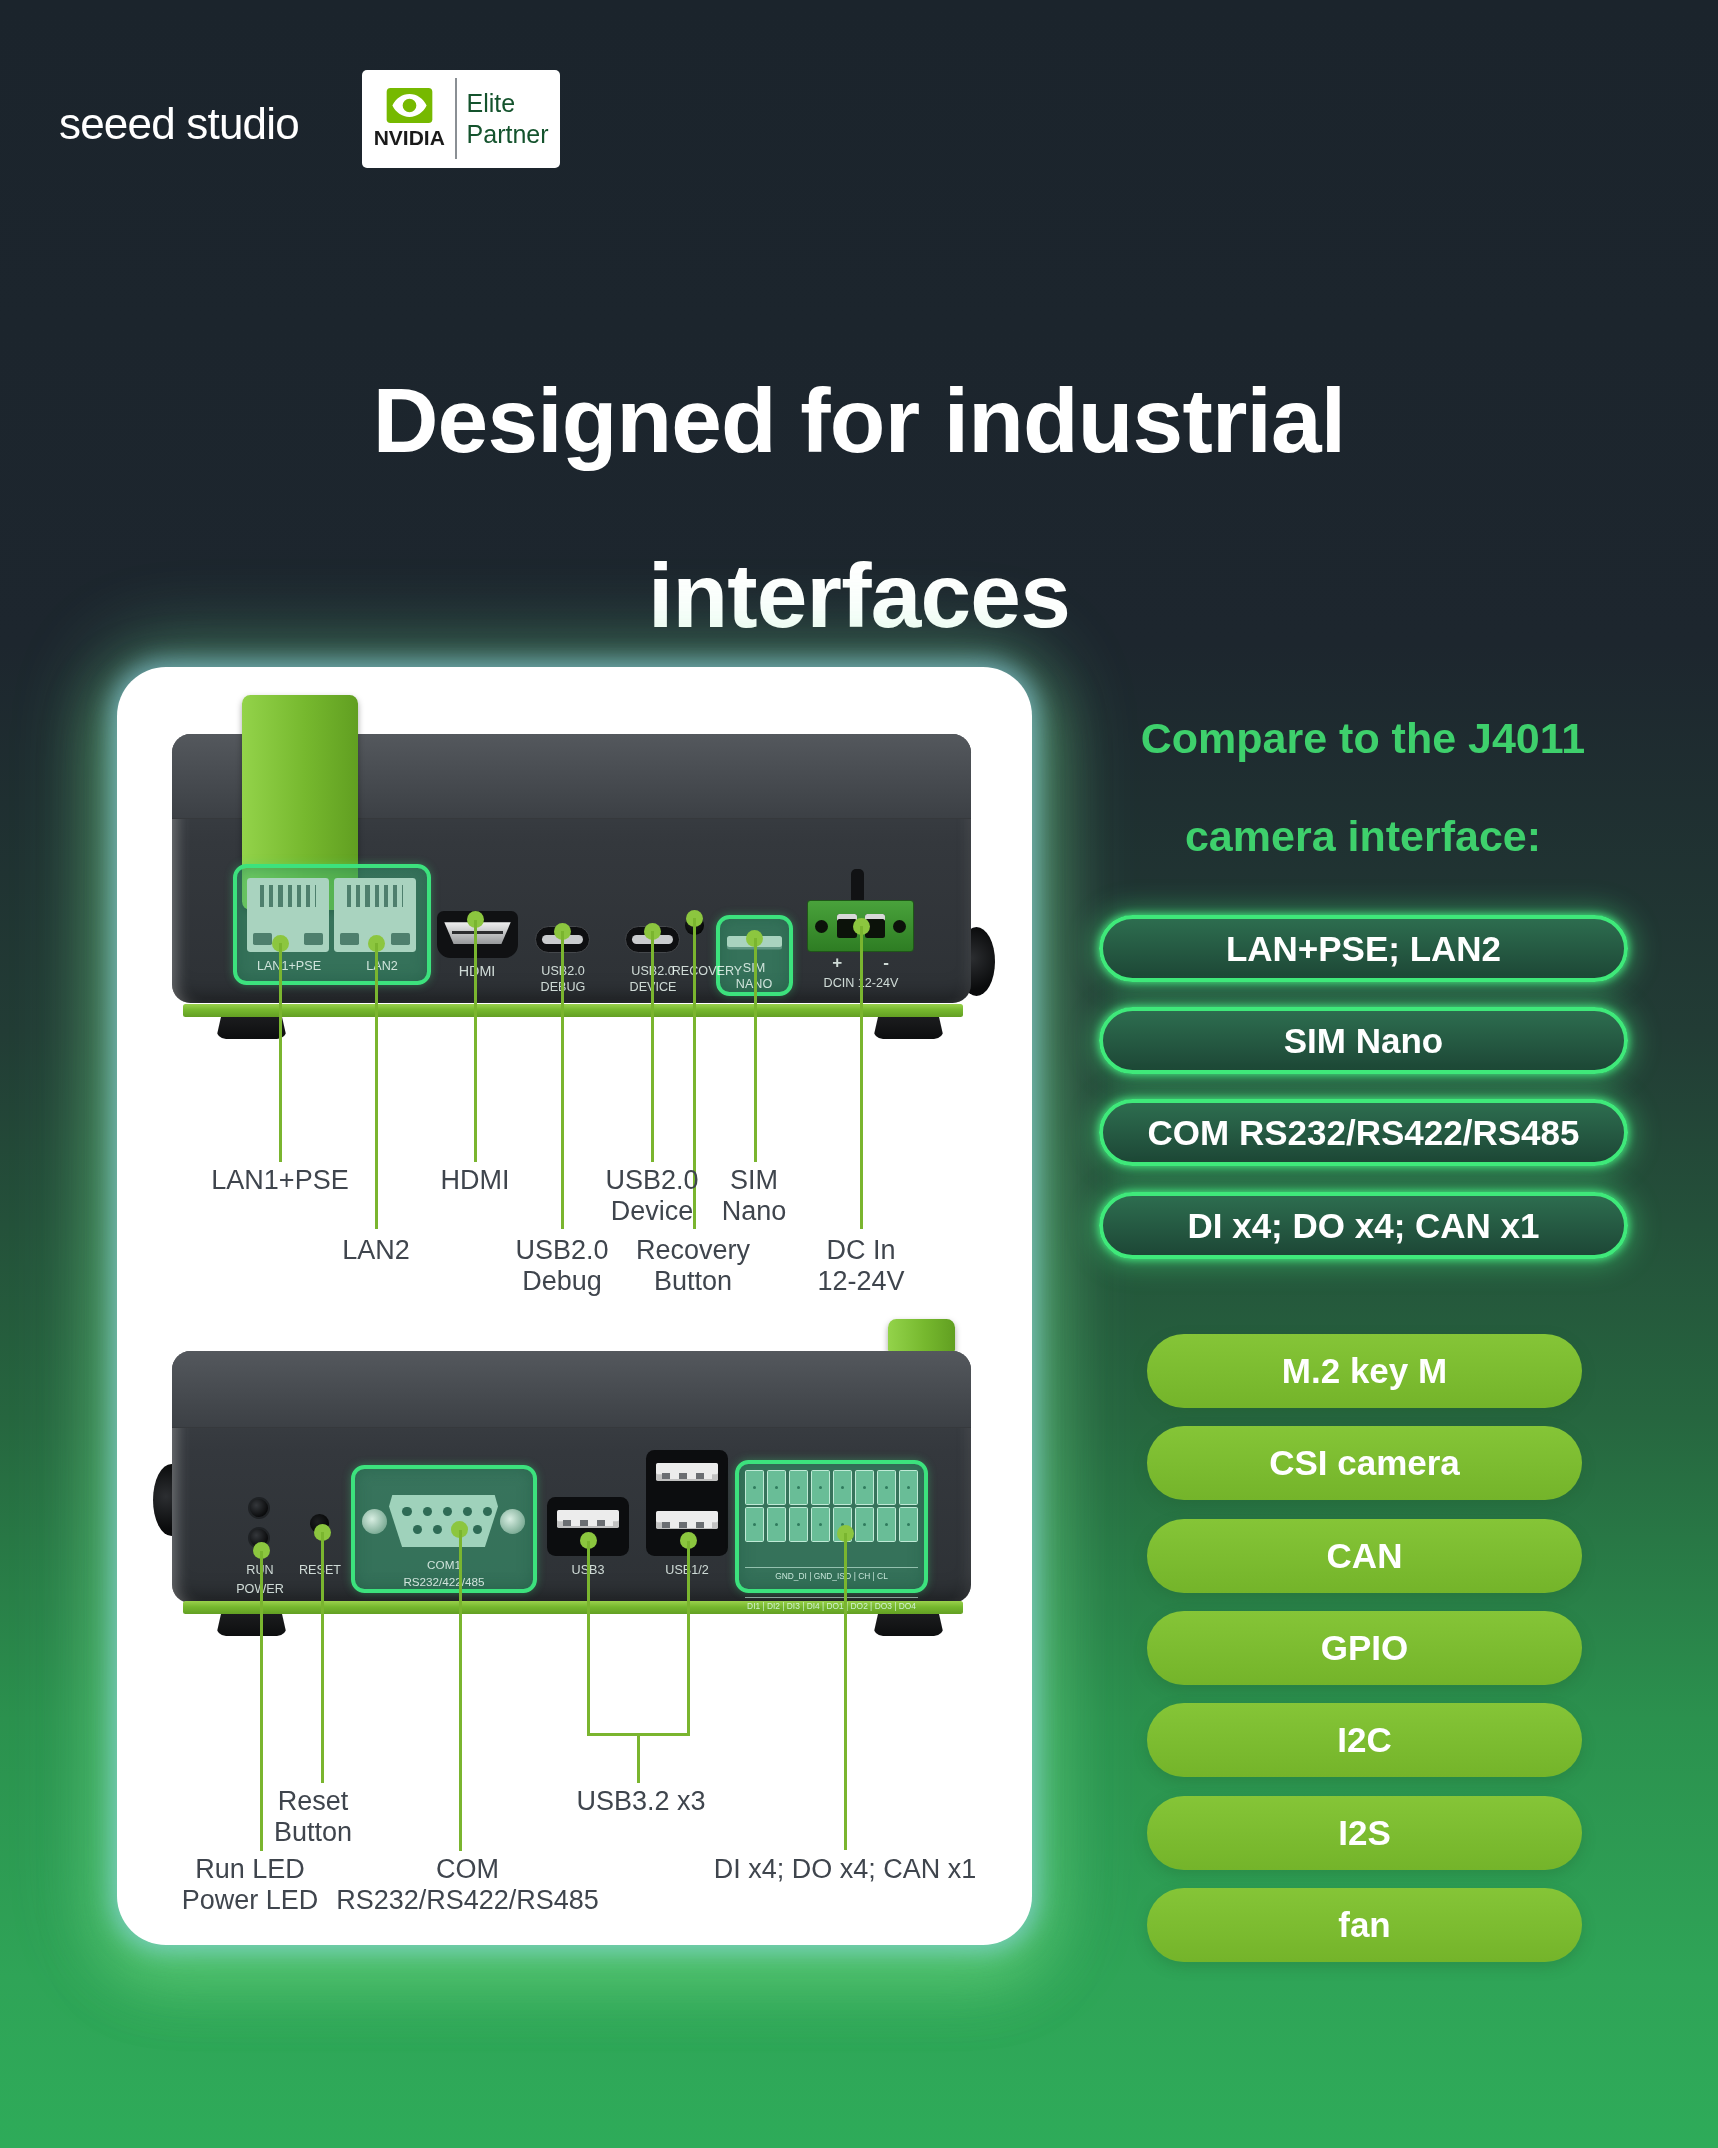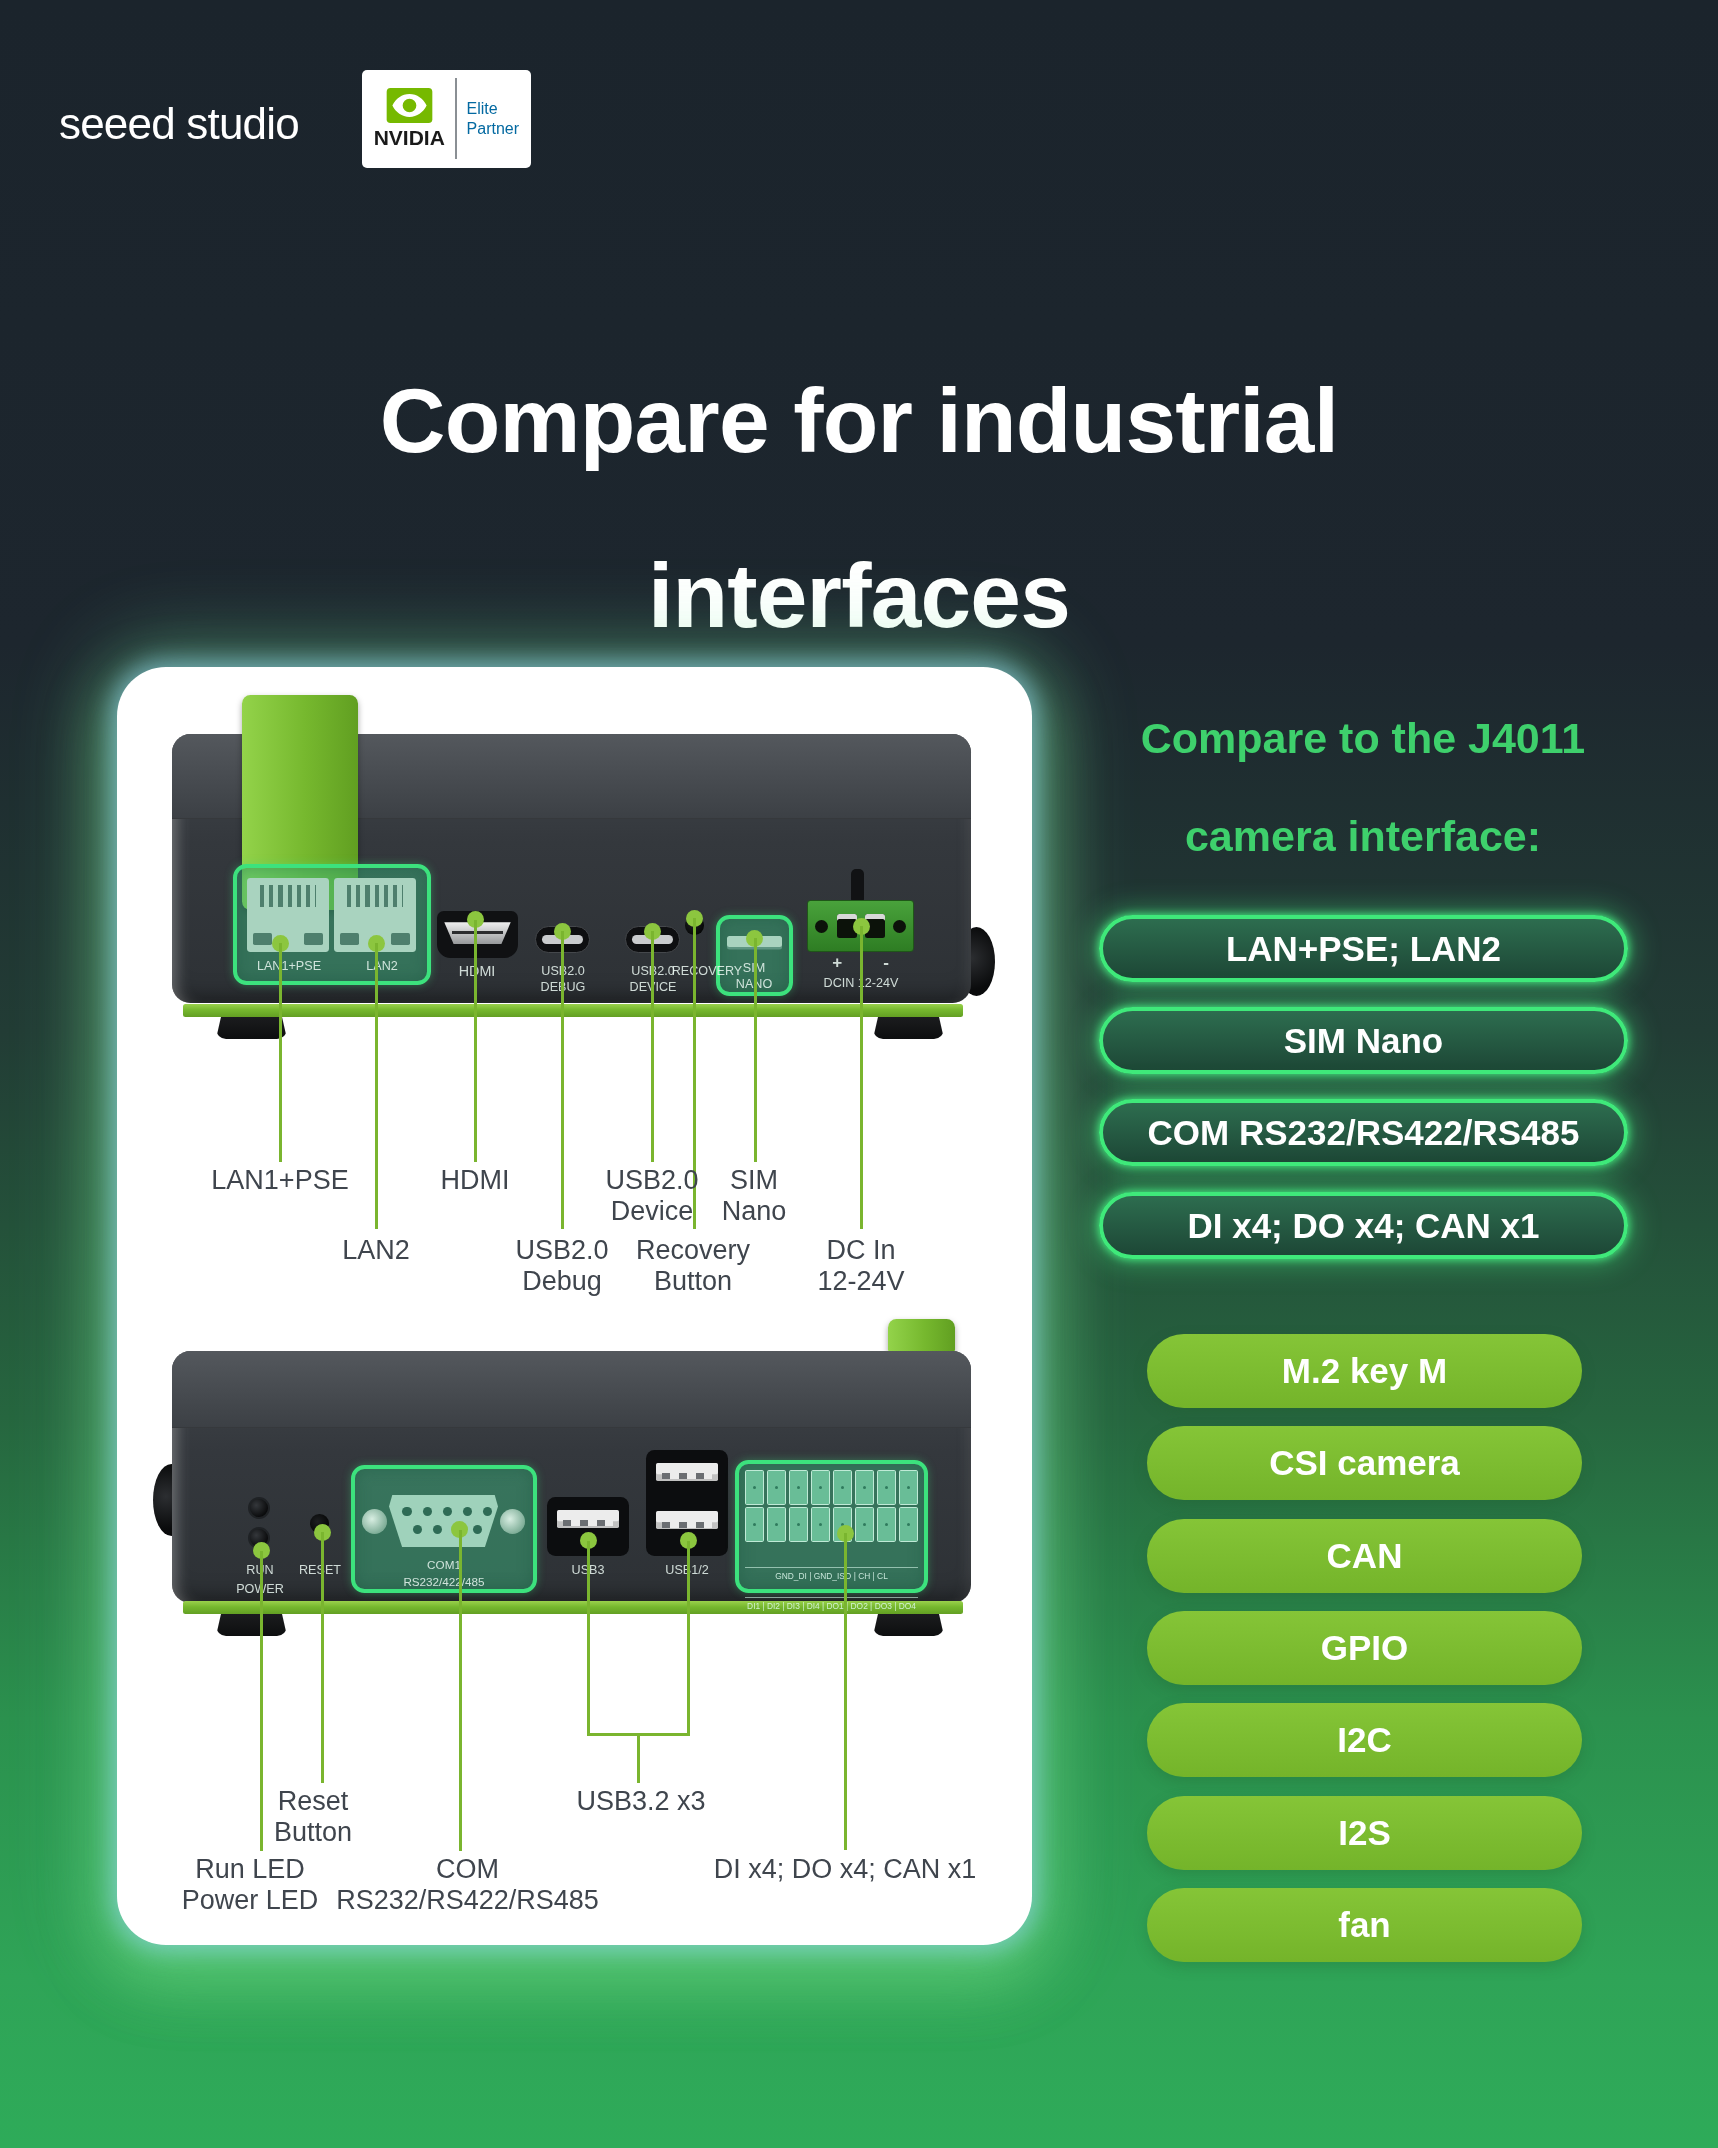--- a/index.html
+++ b/index.html
@@ -7,21 +7,21 @@
     font-family:"Liberation Sans",sans-serif;
     background:linear-gradient(180deg,#1b242c 0%,#1d262e 30%,#223c35 48%,#26663f 66%,#2b914e 80%,#2fa457 92%,#2eab59 100%);}
   .abs{position:absolute;}
 
   
   .brand{font-size:44px;font-weight:400;color:#ffffff;letter-spacing:-0.8px;}
   .badge{background:#ffffff;border-radius:5px;display:flex;align-items:center;padding:8.4px 11.7px;gap:10px;}
   .badge .nv{display:flex;flex-direction:column;align-items:center;gap:3.4px;}
   .badge .nvword{font-size:21px;font-weight:700;color:#1a1a1a;letter-spacing:0px;}
   .badge .vline{width:1.7px;align-self:stretch;background:#8a8f94;}
-  .badge .partner{font-size:16px;color:#0369a1;line-height:1.25;white-space:pre-line;}
+  .badge .partner{font-size:25px;color:#14532d;line-height:1.25;white-space:pre-line;}
 
   
   .title{width:1718px;text-align:center;color:#ffffff;font-size:91px;font-weight:700;letter-spacing:-0.8px;}
 
   
   .card{left:117px;top:667px;width:915px;height:1278px;background:#ffffff;border-radius:49px;
     box-shadow:0 0 22px 6.7px rgba(150,215,245,.55), 0 0 76px 28.5px rgba(120,240,170,.30), 0 25px 59px 17px rgba(130,230,120,.35);}
 
   
   .cmp{width:608px;text-align:center;color:#3ed06c;font-size:43px;font-weight:700;}
@@ -95,21 +95,21 @@
         <path d="M30 8c-10 0-18 6-22.5 15C12 32 20 38 30 38s18-6 22.5-15C48 14 40 8 30 8zm0 24a9 9 0 1 1 0-18 9 9 0 0 1 0 18z" fill="#ffffff"></path>
         <circle cx="30" cy="23" r="4.5" fill="#76b900"></circle>
       </svg>
       <span class="nvword">NVIDIA</span>
     </div>
     <div class="vline"></div>
     <div class="partner">Elite
 Partner</div>
   </div>
 
-  <div class="abs title" style="top:369px;">Compare for industrial</div>
+  <div class="abs title" style="top:369px;">Designed for industrial</div>
   <div class="abs title" style="top:544px;">interfaces</div>
 
   <div class="abs card"></div>
 
   <div class="abs knob" style="left:958px;top:927px;width:37px;height:69px;z-index:1;"></div>
   <div class="abs dev" style="left:172px;top:734px;width:799px;height:269px;z-index:2;">
     <div class="topface" style="height:84px;"></div>
   </div>
   <div class="abs clip" style="left:242px;top:695px;width:116px;height:215px;z-index:3;"></div>
   <div class="abs base" style="left:183px;top:1004px;width:780px;height:13.4px;z-index:2;"></div>

